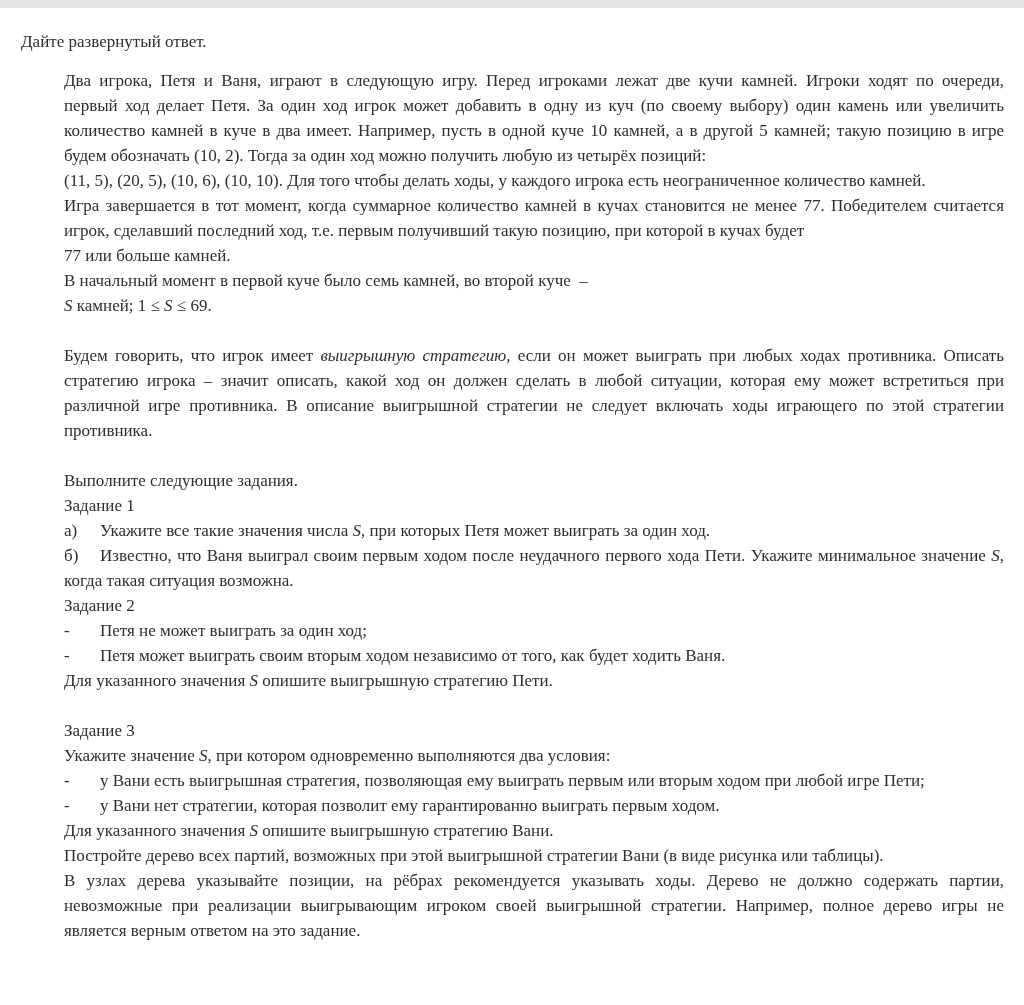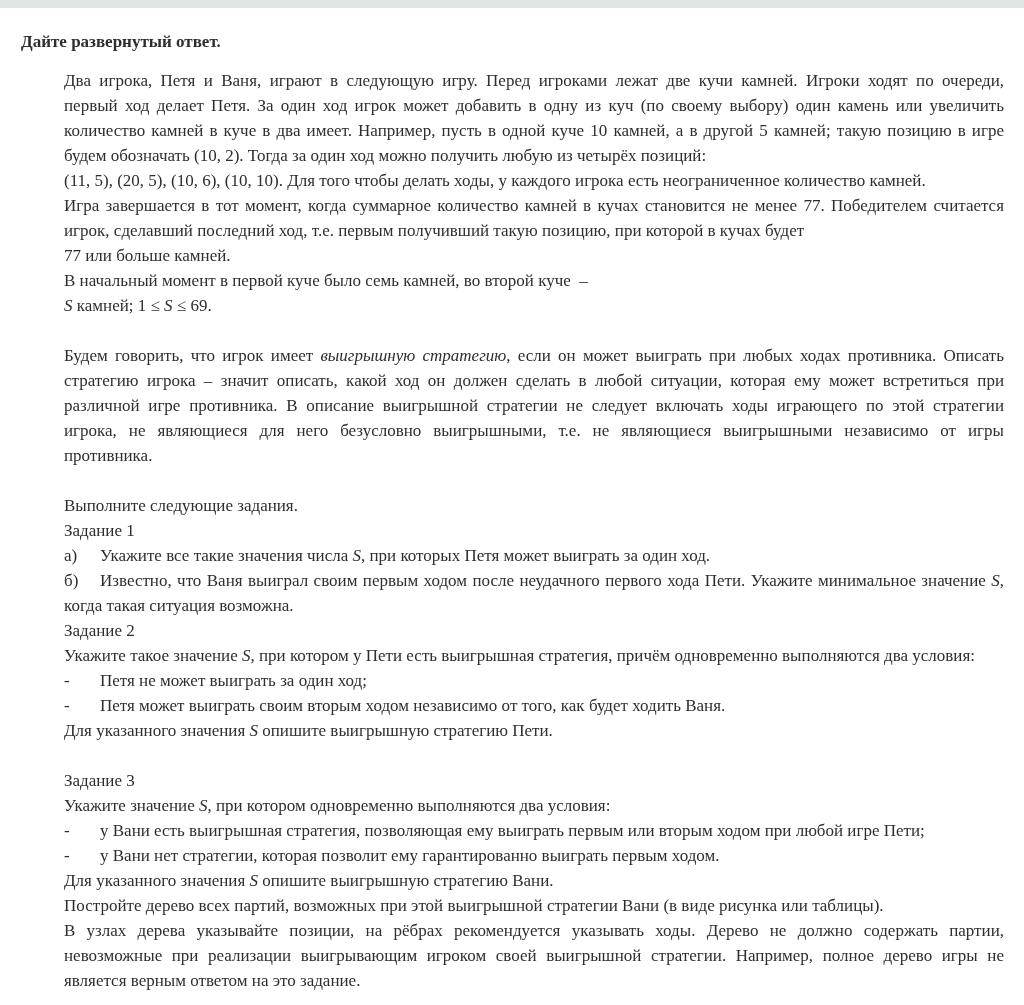--- a/index.html
+++ b/index.html
@@ -14,21 +14,21 @@
   .topbar {
     width: 1024px;
     height: 8px;
     background: #e2e5e5;
   }
   .page {
     padding: 21px 20px 0 21px;
     width: 983px;
   }
   .heading-line {
-    font-weight: bold;
+    font-weight: normal;
     font-size: 17px;
     height: 25px;
     line-height: 25px;
   }
   .block { margin-top: 25px; margin-left: 43px; }
   .block.first { margin-top: 14px; }
   .line {
     font-size: 17px;
     height: 25px;
     line-height: 25px;
@@ -62,32 +62,30 @@
     <div class="line"><span>игрок, сделавший последний ход, т.е. первым получивший такую позицию, при которой в кучах будет</span></div>
     <div class="line"><span>77 или больше камней.</span></div>
     <div class="line"><span>В начальный момент в первой куче было семь камней, во второй куче &nbsp;–</span></div>
     <div class="line"><span class="i">S</span><span> камней; 1 ≤ </span><span class="i">S</span><span> ≤ 69.</span></div>
   </div>
 
   <div class="block">
     <div class="line j"><span>Будем говорить, что игрок имеет </span><span class="i">выигрышную стратегию</span><span>, если он может выиграть при любых ходах противника. Описать</span></div>
     <div class="line j"><span>стратегию игрока – значит описать, какой ход он должен сделать в любой ситуации, которая ему может встретиться при</span></div>
     <div class="line j"><span>различной игре противника. В описание выигрышной стратегии </span><span class="b">не следует</span><span> включать ходы играющего по этой стратегии</span></div>
-    <div class="line j"><span>игрока, не являющиеся для него безусловно выигрышными, т.е. не являющиеся выигрышными независимо от игры</span></div>
     <div class="line"><span>противника.</span></div>
   </div>
 
   <div class="block">
     <div class="line"><span>Выполните следующие задания.</span></div>
     <div class="line"><span class="b">Задание 1</span></div>
     <div class="line"><span class="mk">а)</span><span>Укажите все такие значения числа </span><span class="i">S</span><span>, при которых Петя может выиграть за один ход.</span></div>
     <div class="line j"><span class="mk">б)</span><span>Известно, что Ваня выиграл своим первым ходом после неудачного первого хода Пети. Укажите минимальное значение </span><span class="i">S</span><span>,</span></div>
     <div class="line"><span>когда такая ситуация возможна.</span></div>
     <div class="line"><span class="b">Задание 2</span></div>
-    <div class="line"><span>Укажите такое значение </span><span class="i">S</span><span>, при котором у Пети есть выигрышная стратегия, причём одновременно выполняются два условия:</span></div>
     <div class="line"><span class="mk">-</span><span>Петя не может выиграть за один ход;</span></div>
     <div class="line"><span class="mk">-</span><span>Петя может выиграть своим вторым ходом независимо от того, как будет ходить Ваня.</span></div>
     <div class="line"><span>Для указанного значения </span><span class="i">S</span><span> опишите выигрышную стратегию Пети.</span></div>
   </div>
 
   <div class="block">
     <div class="line"><span class="b">Задание 3</span></div>
     <div class="line"><span>Укажите значение </span><span class="i">S</span><span>, при котором одновременно выполняются два условия:</span></div>
     <div class="line"><span class="mk">-</span><span>у Вани есть выигрышная стратегия, позволяющая ему выиграть первым или вторым ходом при любой игре Пети;</span></div>
     <div class="line"><span class="mk">-</span><span>у Вани нет стратегии, которая позволит ему гарантированно выиграть первым ходом.</span></div>

